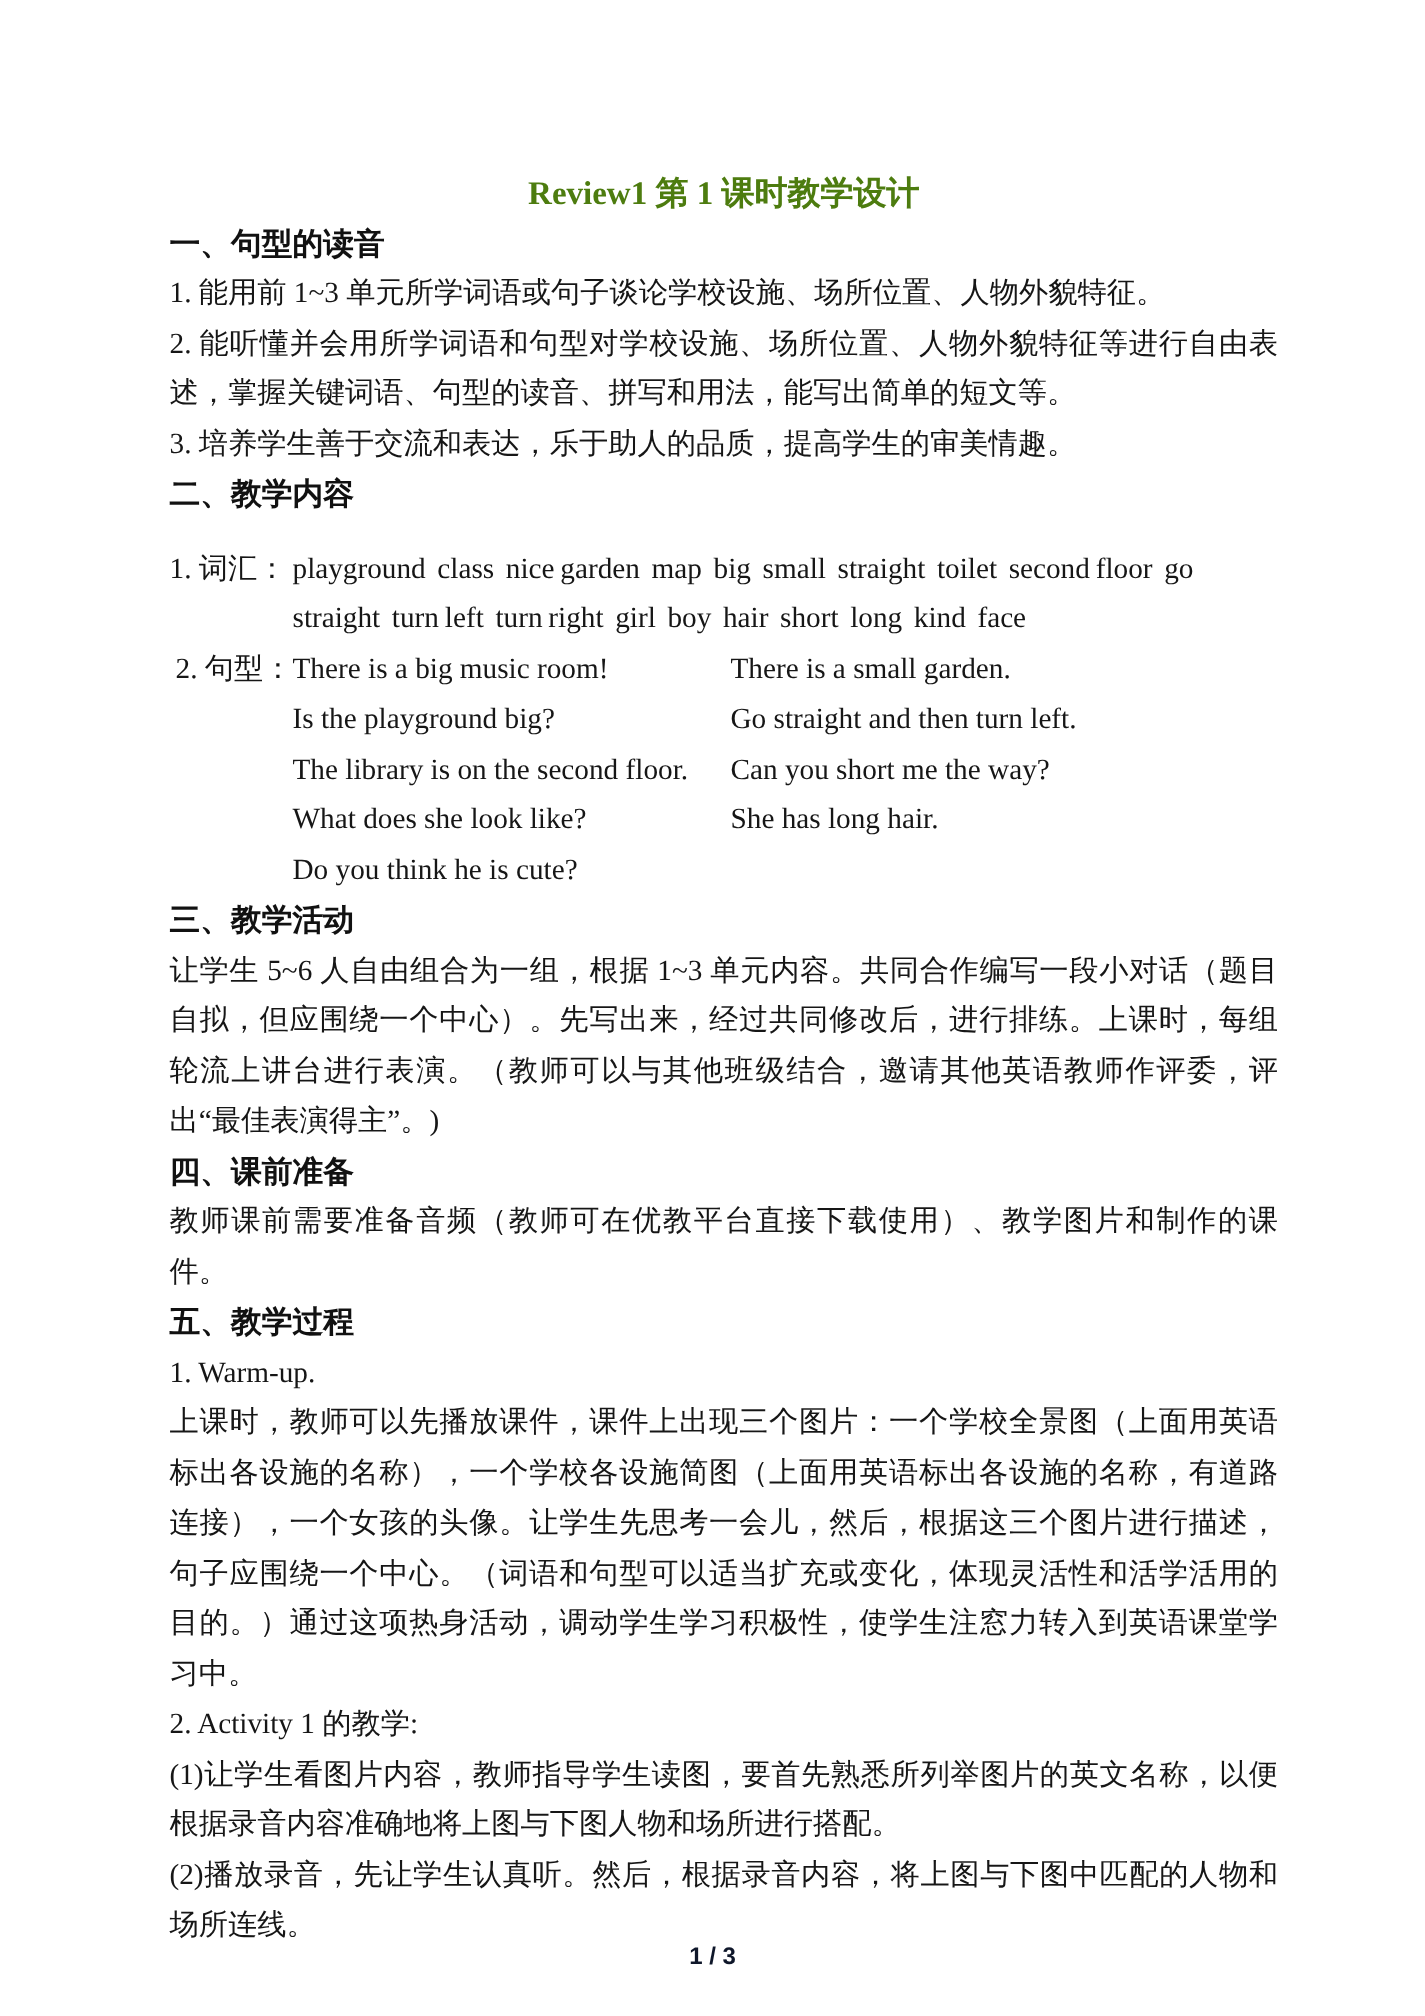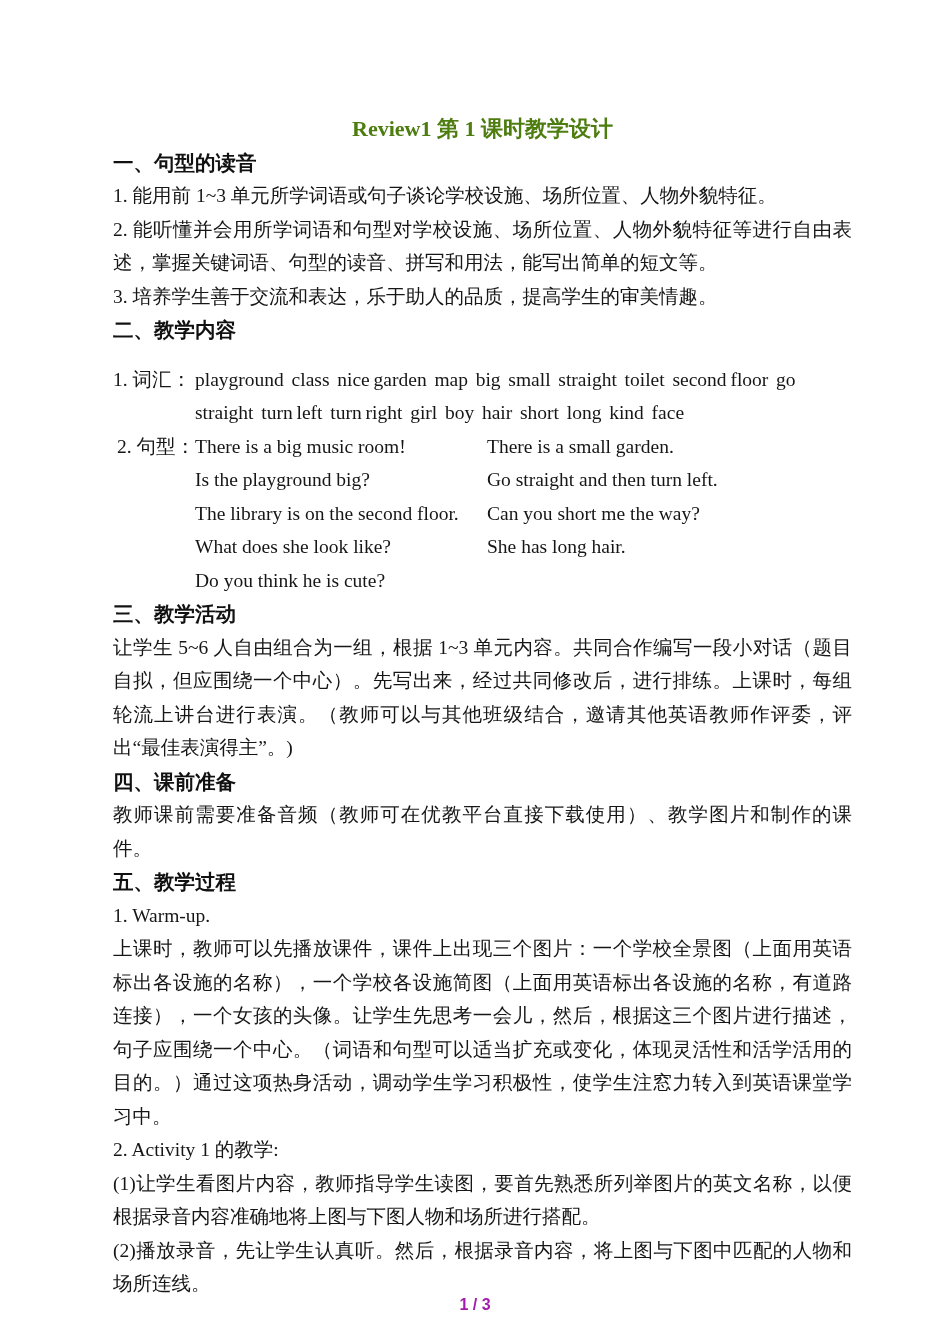--- a/index.html
+++ b/index.html
@@ -39,21 +39,21 @@
     white-space:pre; word-spacing:-1px;
   }
   .pat-row { display:flex; font-size:19.5px; line-height:33.5px; }
   .pat-label { flex:0 0 82px; white-space:nowrap;text-align:right; }
   .pat-left  { flex:0 0 292px; white-space:nowrap; }
   .pat-right { flex:1; white-space:nowrap; }
   .page-number {
     position:absolute; top:1296px; left:0; width:950px;
     text-align:center;
     font-family:"Liberation Sans","DejaVu Sans",sans-serif;
-    font-weight:700; font-size:16px; color:#a21caf;
+    font-weight:700; font-size:16px; color:#0f172a;
   }
 </style>
 </head>
 <body>
 
 <div class="page">
   <div class="content">
 
     <div class="doc-title">Review1 第 1 课时教学设计</div>
 

